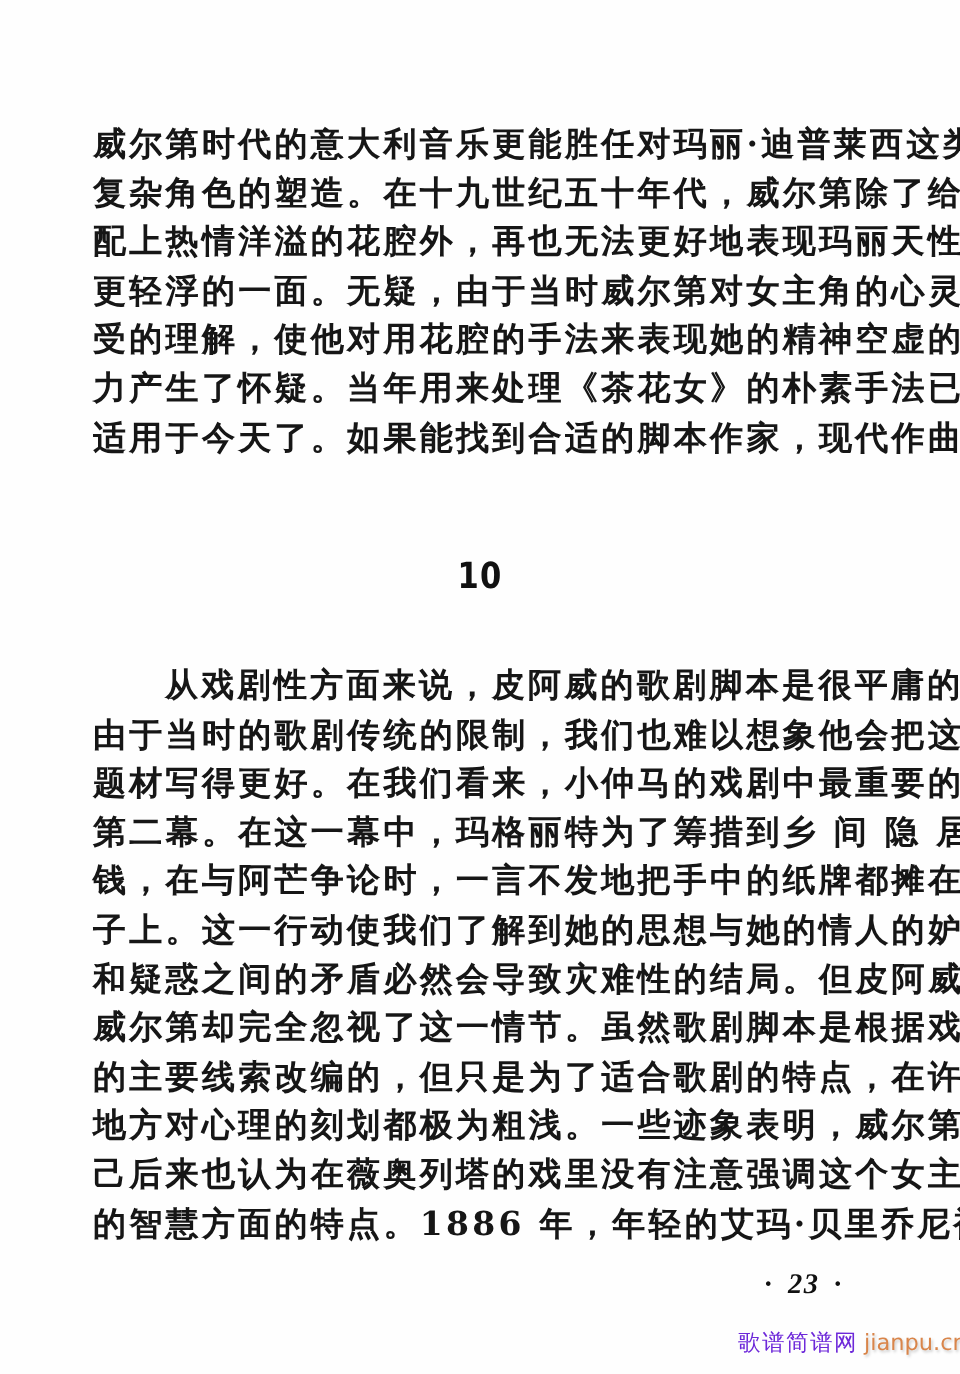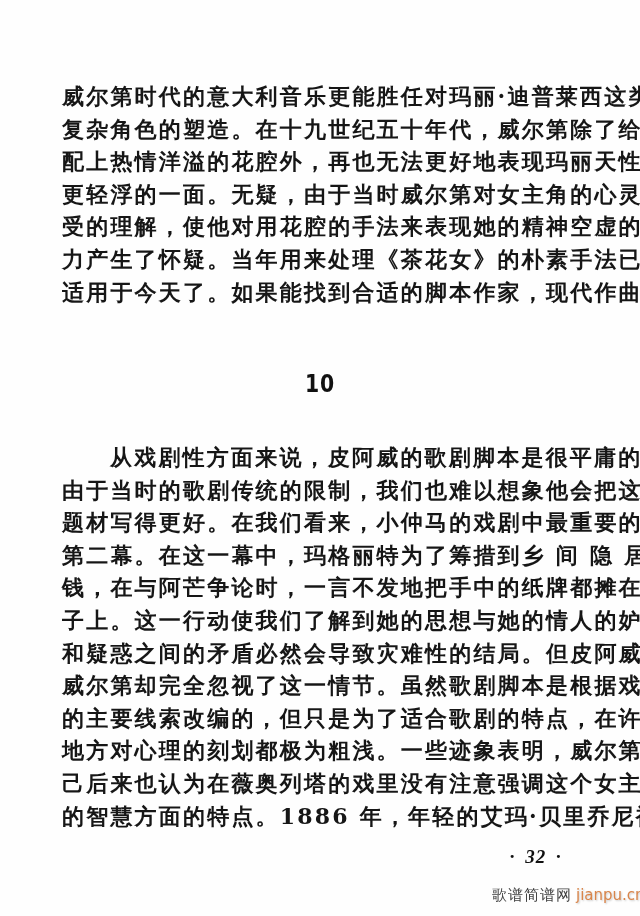--- a/index.html
+++ b/index.html
@@ -76,21 +76,21 @@
     }
     .watermark {
       position: absolute;
       top: 886px;
       left: 492px;
       font-size: 15px;
       font-family: "DejaVu Sans", "Liberation Sans", sans-serif;
       white-space: nowrap;
     }
     .watermark .wm-cn {
-      color: #404040;
+      color: #6d28d9;
       letter-spacing: 1px;
     }
     .watermark .wm-url {
       color: #d9854a;
       margin-left: 4px;
       text-shadow: 1px 1px 2px #c9c9c9;
     }
   </style>
 </head>
 <body>
@@ -118,20 +118,20 @@
     <span class="line">子上。这一行动使我们了解到她的思想与她的情人的妒嫉</span>
     <span class="line">和疑惑之间的矛盾必然会导致灾难性的结局。但皮阿威和</span>
     <span class="line">威尔第却完全忽视了这一情节。虽然歌剧脚本是根据戏剧</span>
     <span class="line">的主要线索改编的，但只是为了适合歌剧的特点，在许多</span>
     <span class="line">地方对心理的刻划都极为粗浅。一些迹象表明，威尔第自</span>
     <span class="line">己后来也认为在薇奥列塔的戏里没有注意强调这个女主角</span>
     <span class="line">的智慧方面的特点。1886 年，年轻的艾玛·贝里乔尼被推</span>
   </div>
 
   <div class="page-number">
-    <span class="dot">·</span><span>32</span><span class="dot">·</span>
+    <span class="dot">·</span><span>23</span><span class="dot">·</span>
   </div>
 
   <div class="watermark">
     <span class="wm-cn">歌谱简谱网</span><span class="wm-url">jianpu.cn</span>
   </div>
 
 </div>
 
 </body></html>

